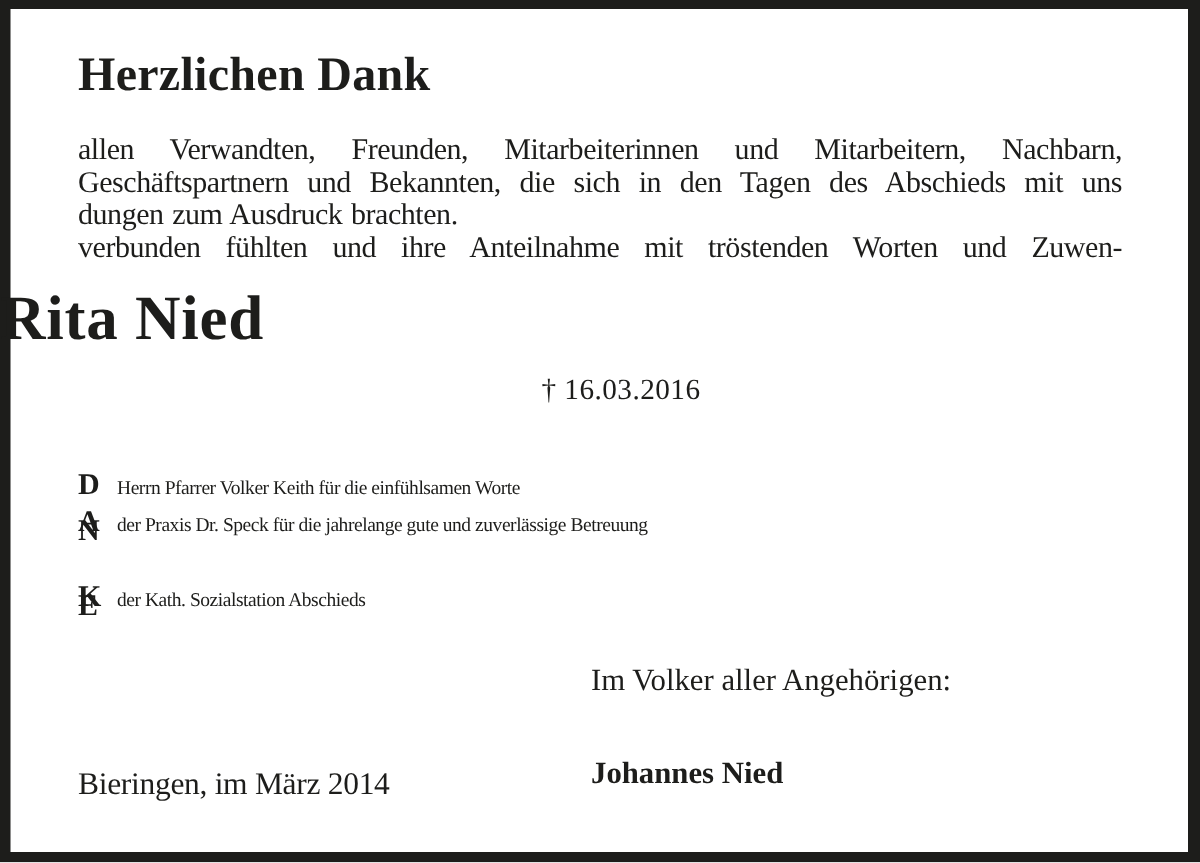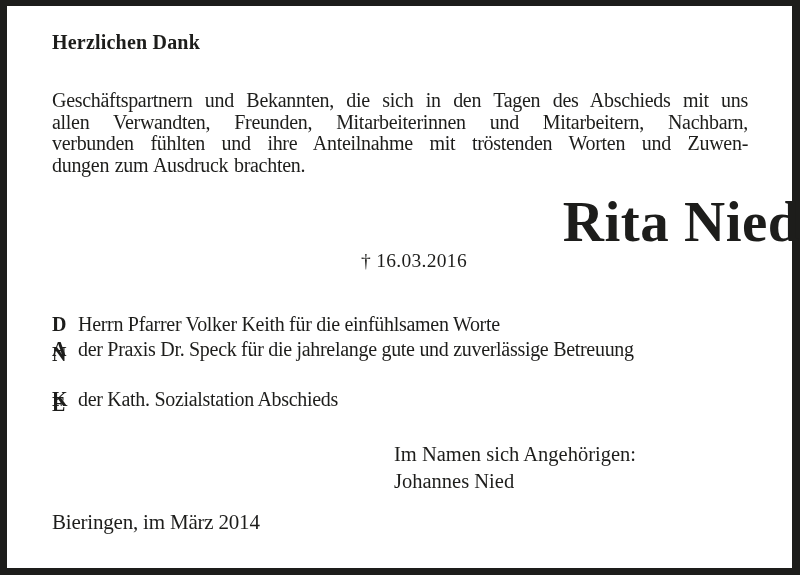--- a/index.html
+++ b/index.html
@@ -22,21 +22,21 @@
     border-style: solid;
     border-color: #1d1d1b;
     border-width: 6px 8px 7px 7px;
     pointer-events: none;
     box-sizing: border-box;
   }
   .heading {
     position: absolute;
     left: 52px;
     top: 31px;
-    font-size: 20px;
+    font-size: 32px;
     font-weight: bold;
     letter-spacing: 0.2px;
     white-space: nowrap;
   }
   .intro {
     position: absolute;
     left: 52px;
     top: 90px;
     width: 696px;
     font-size: 20px;
@@ -50,22 +50,22 @@
   .intro .line.just {
     white-space: normal;
     text-align: justify;
     text-align-last: justify;
   }
   .deceased-name {
     position: absolute;
     left: 0;
     top: 189px;
     width: 100%;
-    text-align: right;
-    font-size: 57px;
+    text-align: left;
+    font-size: 42px;
     font-weight: bold;
     letter-spacing: 0.5px;
   }
   .death-date {
     position: absolute;
     left: 14px;
     top: 250px;
     width: 100%;
     text-align: center;
     font-size: 19.5px;
@@ -82,57 +82,58 @@
     height: 25.1px;
     line-height: 25.1px;
   }
   .danke-letter {
     width: 26px;
     flex: 0 0 26px;
     font-size: 20px;
     font-weight: bold;
   }
   .danke-text {
-    font-size: 20px;
+    font-size: 13px;
     letter-spacing: -0.3px;
     white-space: nowrap;
     margin-top: 20px;
   }
   .closing {
     position: absolute;
     left: 394px;
     top: 441px;
     font-size: 20.5px;
     line-height: 27px;
   }
   .closing .signature {
-    font-weight: normal;
+    font-weight: bold;
+    margin-top: 35px;
   }
   .place-date {
     position: absolute;
     left: 52px;
     top: 510px;
     font-size: 21px;
     letter-spacing: -0.2px;
     white-space: nowrap;
   }
 </style>
 </head>
 <body>
 
 <div class="page">
   <div class="frame"></div>
 
   <div class="heading">Herzlichen Dank</div>
 
   <div class="intro">
+    <div class="line just">allen Verwandten, Freunden, Mitarbeiterinnen und Mitarbeitern, Nachbarn,</div>
     <div class="line just">Geschäftspartnern und Bekannten, die sich in den Tagen des Abschieds mit uns</div>
-    <div class="line just">allen Verwandten, Freunden, Mitarbeiterinnen und Mitarbeitern, Nachbarn,</div>
+    <div class="line">dungen zum Ausdruck brachten.</div>
     <div class="line just">verbunden fühlten und ihre Anteilnahme mit tröstenden Worten und Zuwen-</div>
-    <div class="line">dungen zum Ausdruck brachten.</div>
   </div>
 
   <div class="deceased-name">Rita Nied</div>
 
   <div class="death-date">† 16.03.2016</div>
 
   <div class="danke">
     <div class="danke-row">
       <span class="danke-letter">D</span>
       <span class="danke-text">Herrn Pfarrer Volker Keith für die einfühlsamen Worte</span>
@@ -147,18 +148,18 @@
     <div class="danke-row">
       <span class="danke-letter">K</span>
       <span class="danke-text">der Kath. Sozialstation Abschieds</span>
     </div>
     <div class="danke-row">
       <span class="danke-letter">E</span>
     </div>
   </div>
 
   <div class="closing">
-    <div>Im Namen sich Angehörigen:</div>
+    <div>Im Volker aller Angehörigen:</div>
     <div class="signature">Johannes Nied</div>
   </div>
 
   <div class="place-date">Bieringen, im März 2014</div>
 </div>
 
 </body></html>

